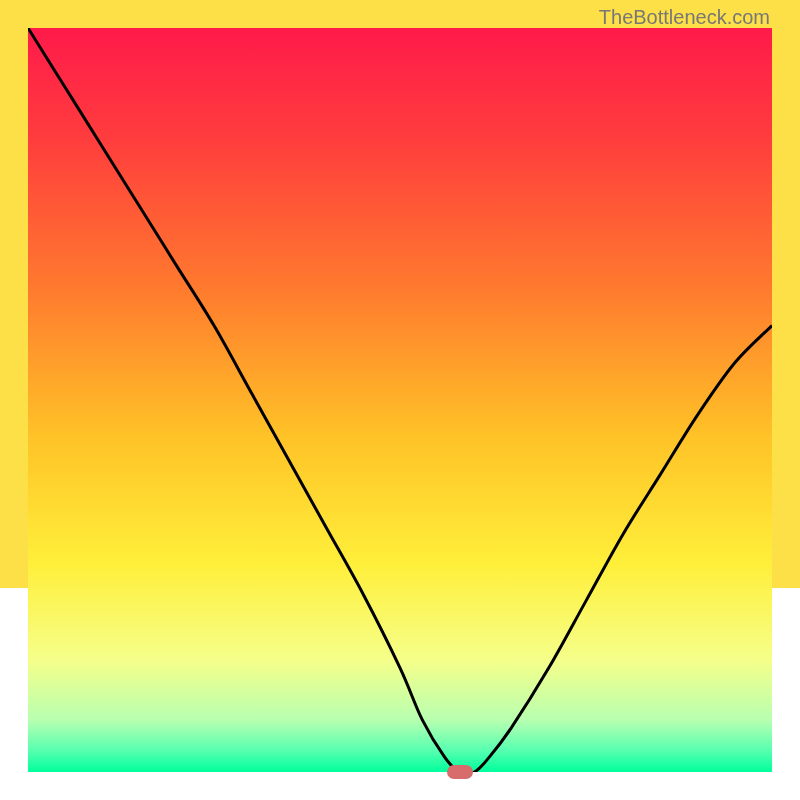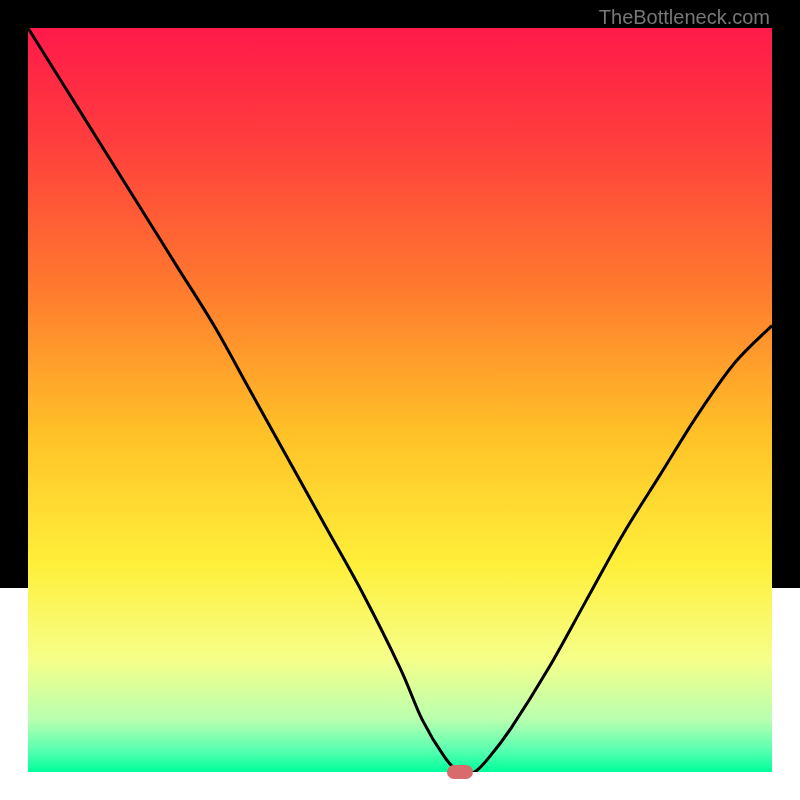--- a/index.html
+++ b/index.html
@@ -7,21 +7,21 @@
     padding: 0;
     width: 800px;
     height: 800px;
     overflow: hidden;
     font-family: Arial, sans-serif;
   }
   .chart-container {
     position: relative;
     width: 800px;
     height: 588px;
-    background: #000000;
+    background: #fde047;
   }
   .plot-area {
     position: absolute;
     left: 28px;
     top: 28px;
     width: 744px;
     height: 744px;
   }
   .gradient-bg {
     position: absolute;

